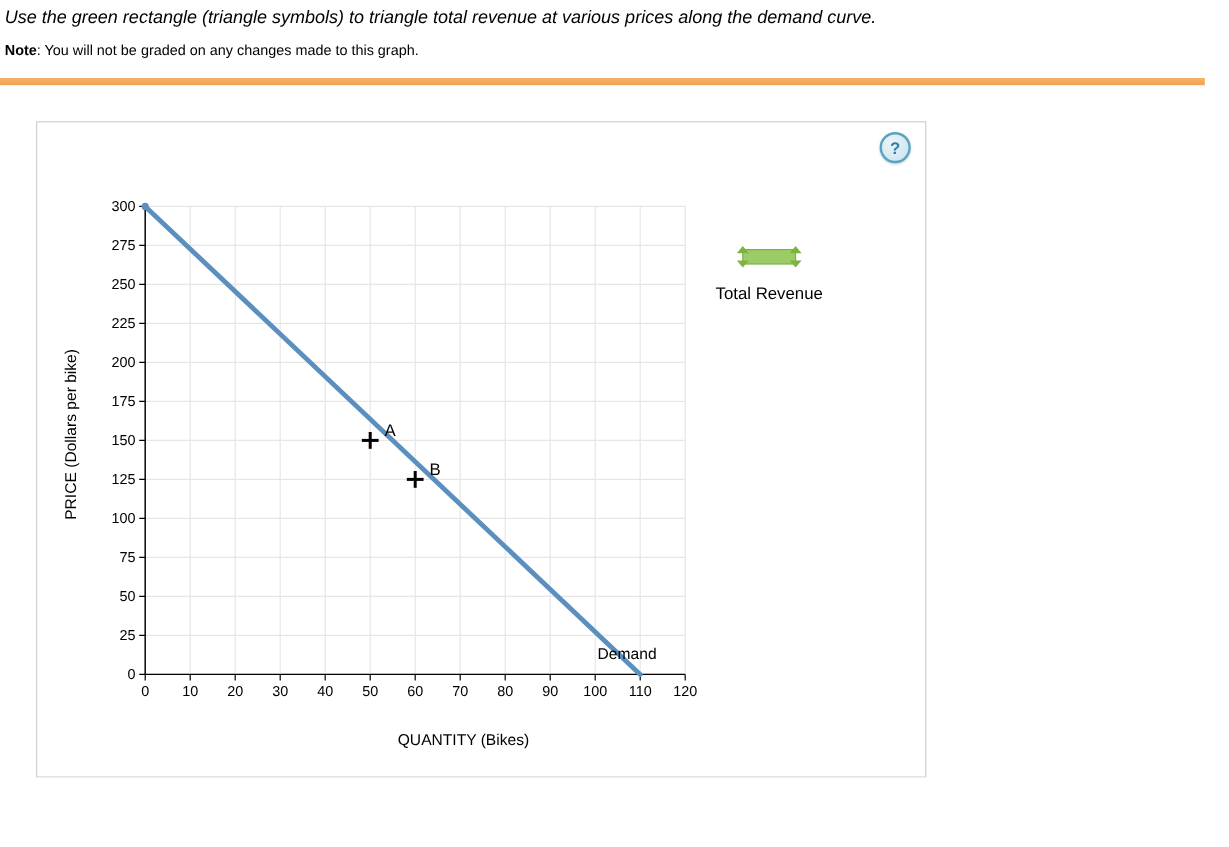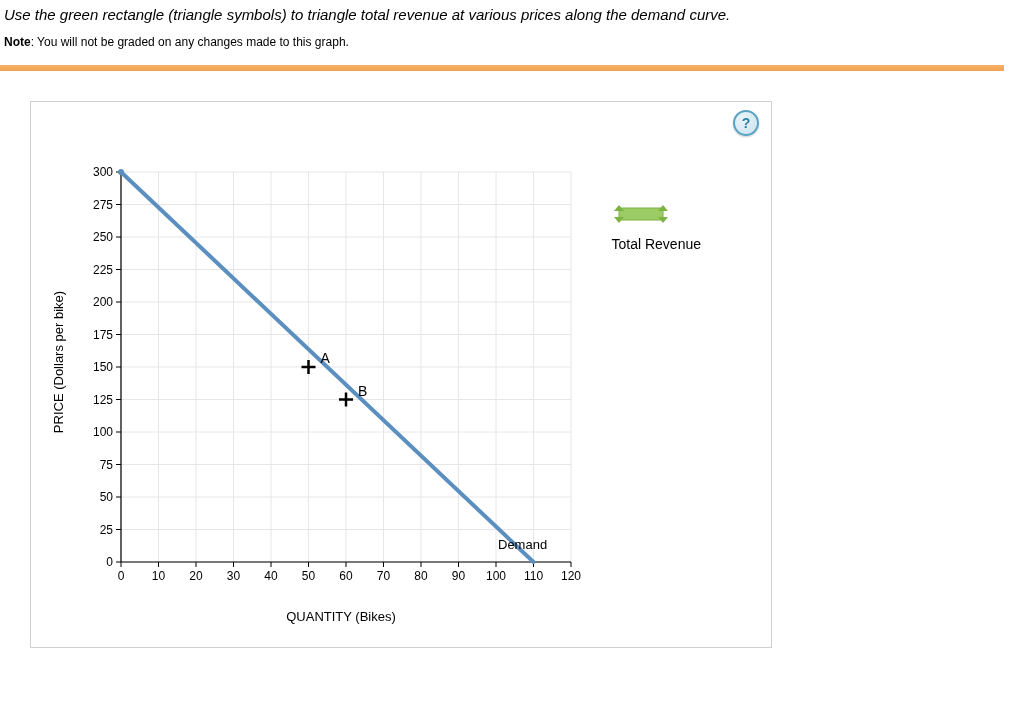--- a/index.html
+++ b/index.html
@@ -66,28 +66,28 @@
     transform-origin: left top;
     left: 10px;
     top: 300px;
     width: 200px;
     text-align: center;
   }
   .x-axis-label {
     left: 200px;
     bottom: -2px;
     width: 200px;
-    text-align: center;
+    text-align: right;
   }
   .legend {
     position: absolute;
     right: 40px;
     top: 40px;
     width: 120px;
-    text-align: right;
+    text-align: center;
     font-size: 14px;
   }
   .legend-symbol { display:block; margin: 0 auto 10px auto; cursor:grab; }
 </style>
 </head>
 <body>
 
 <div class="instruction">Use the green rectangle (triangle symbols) to triangle total revenue at various prices along the demand curve.</div>
 
 <div class="note">

